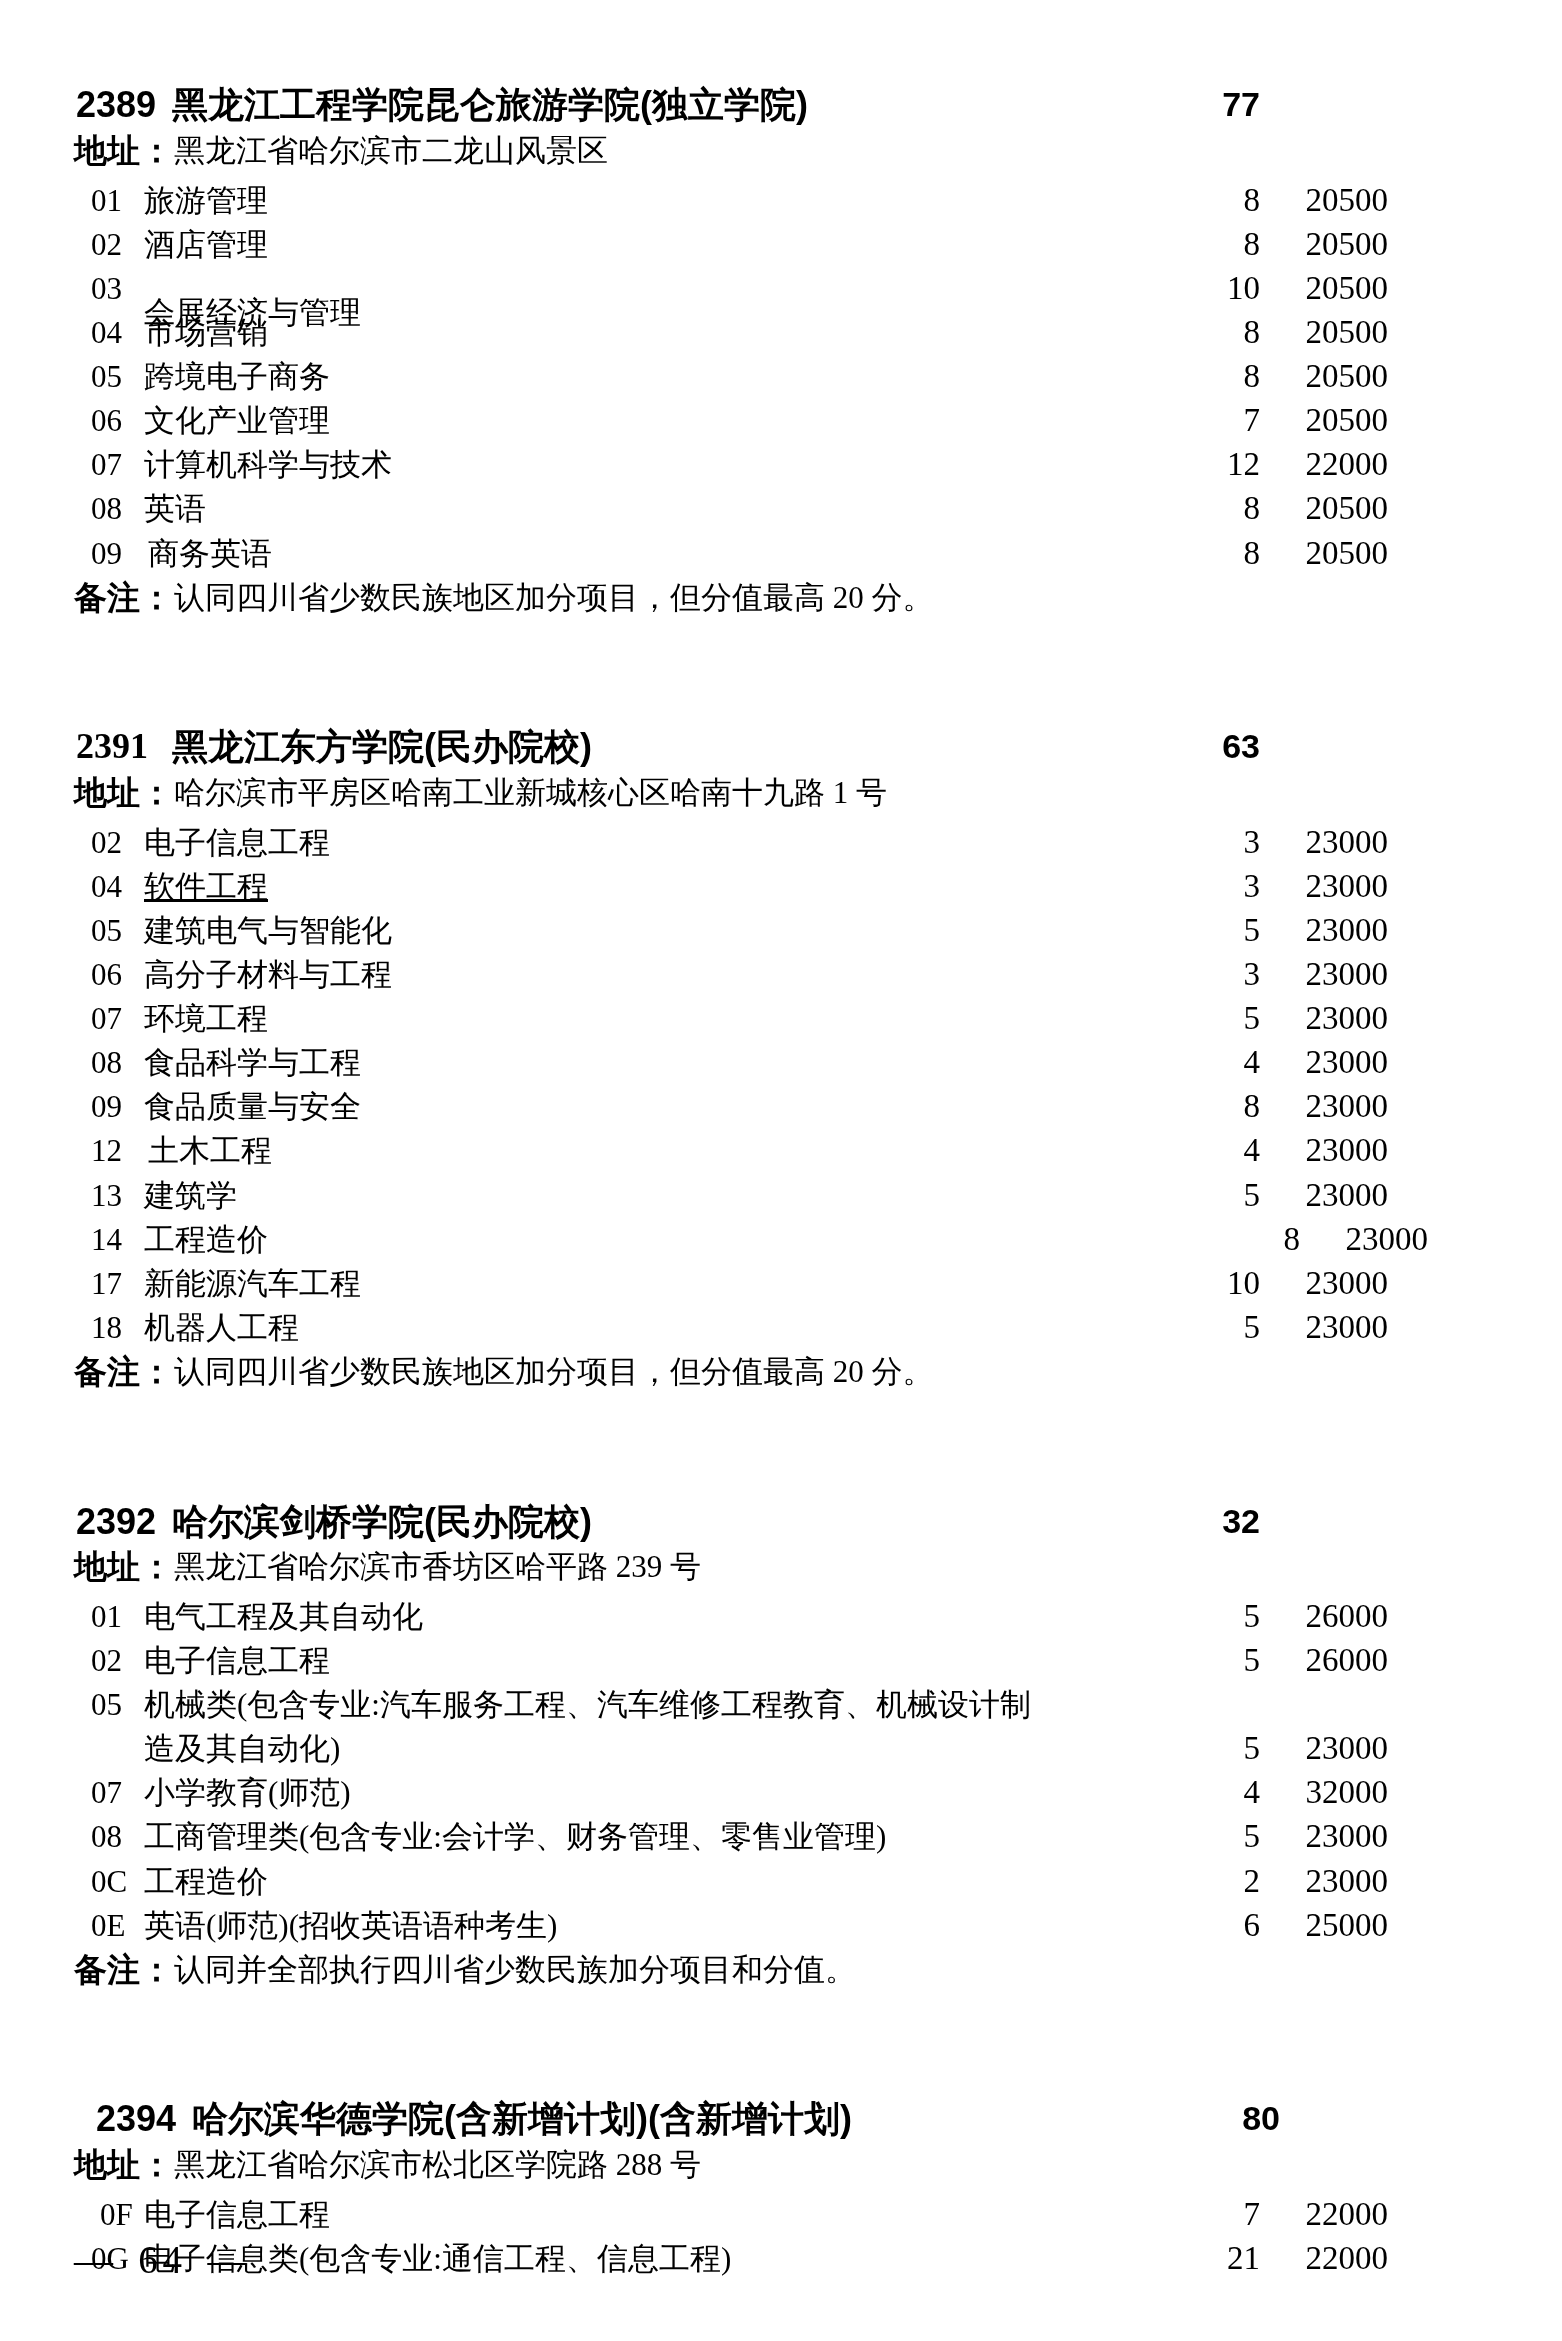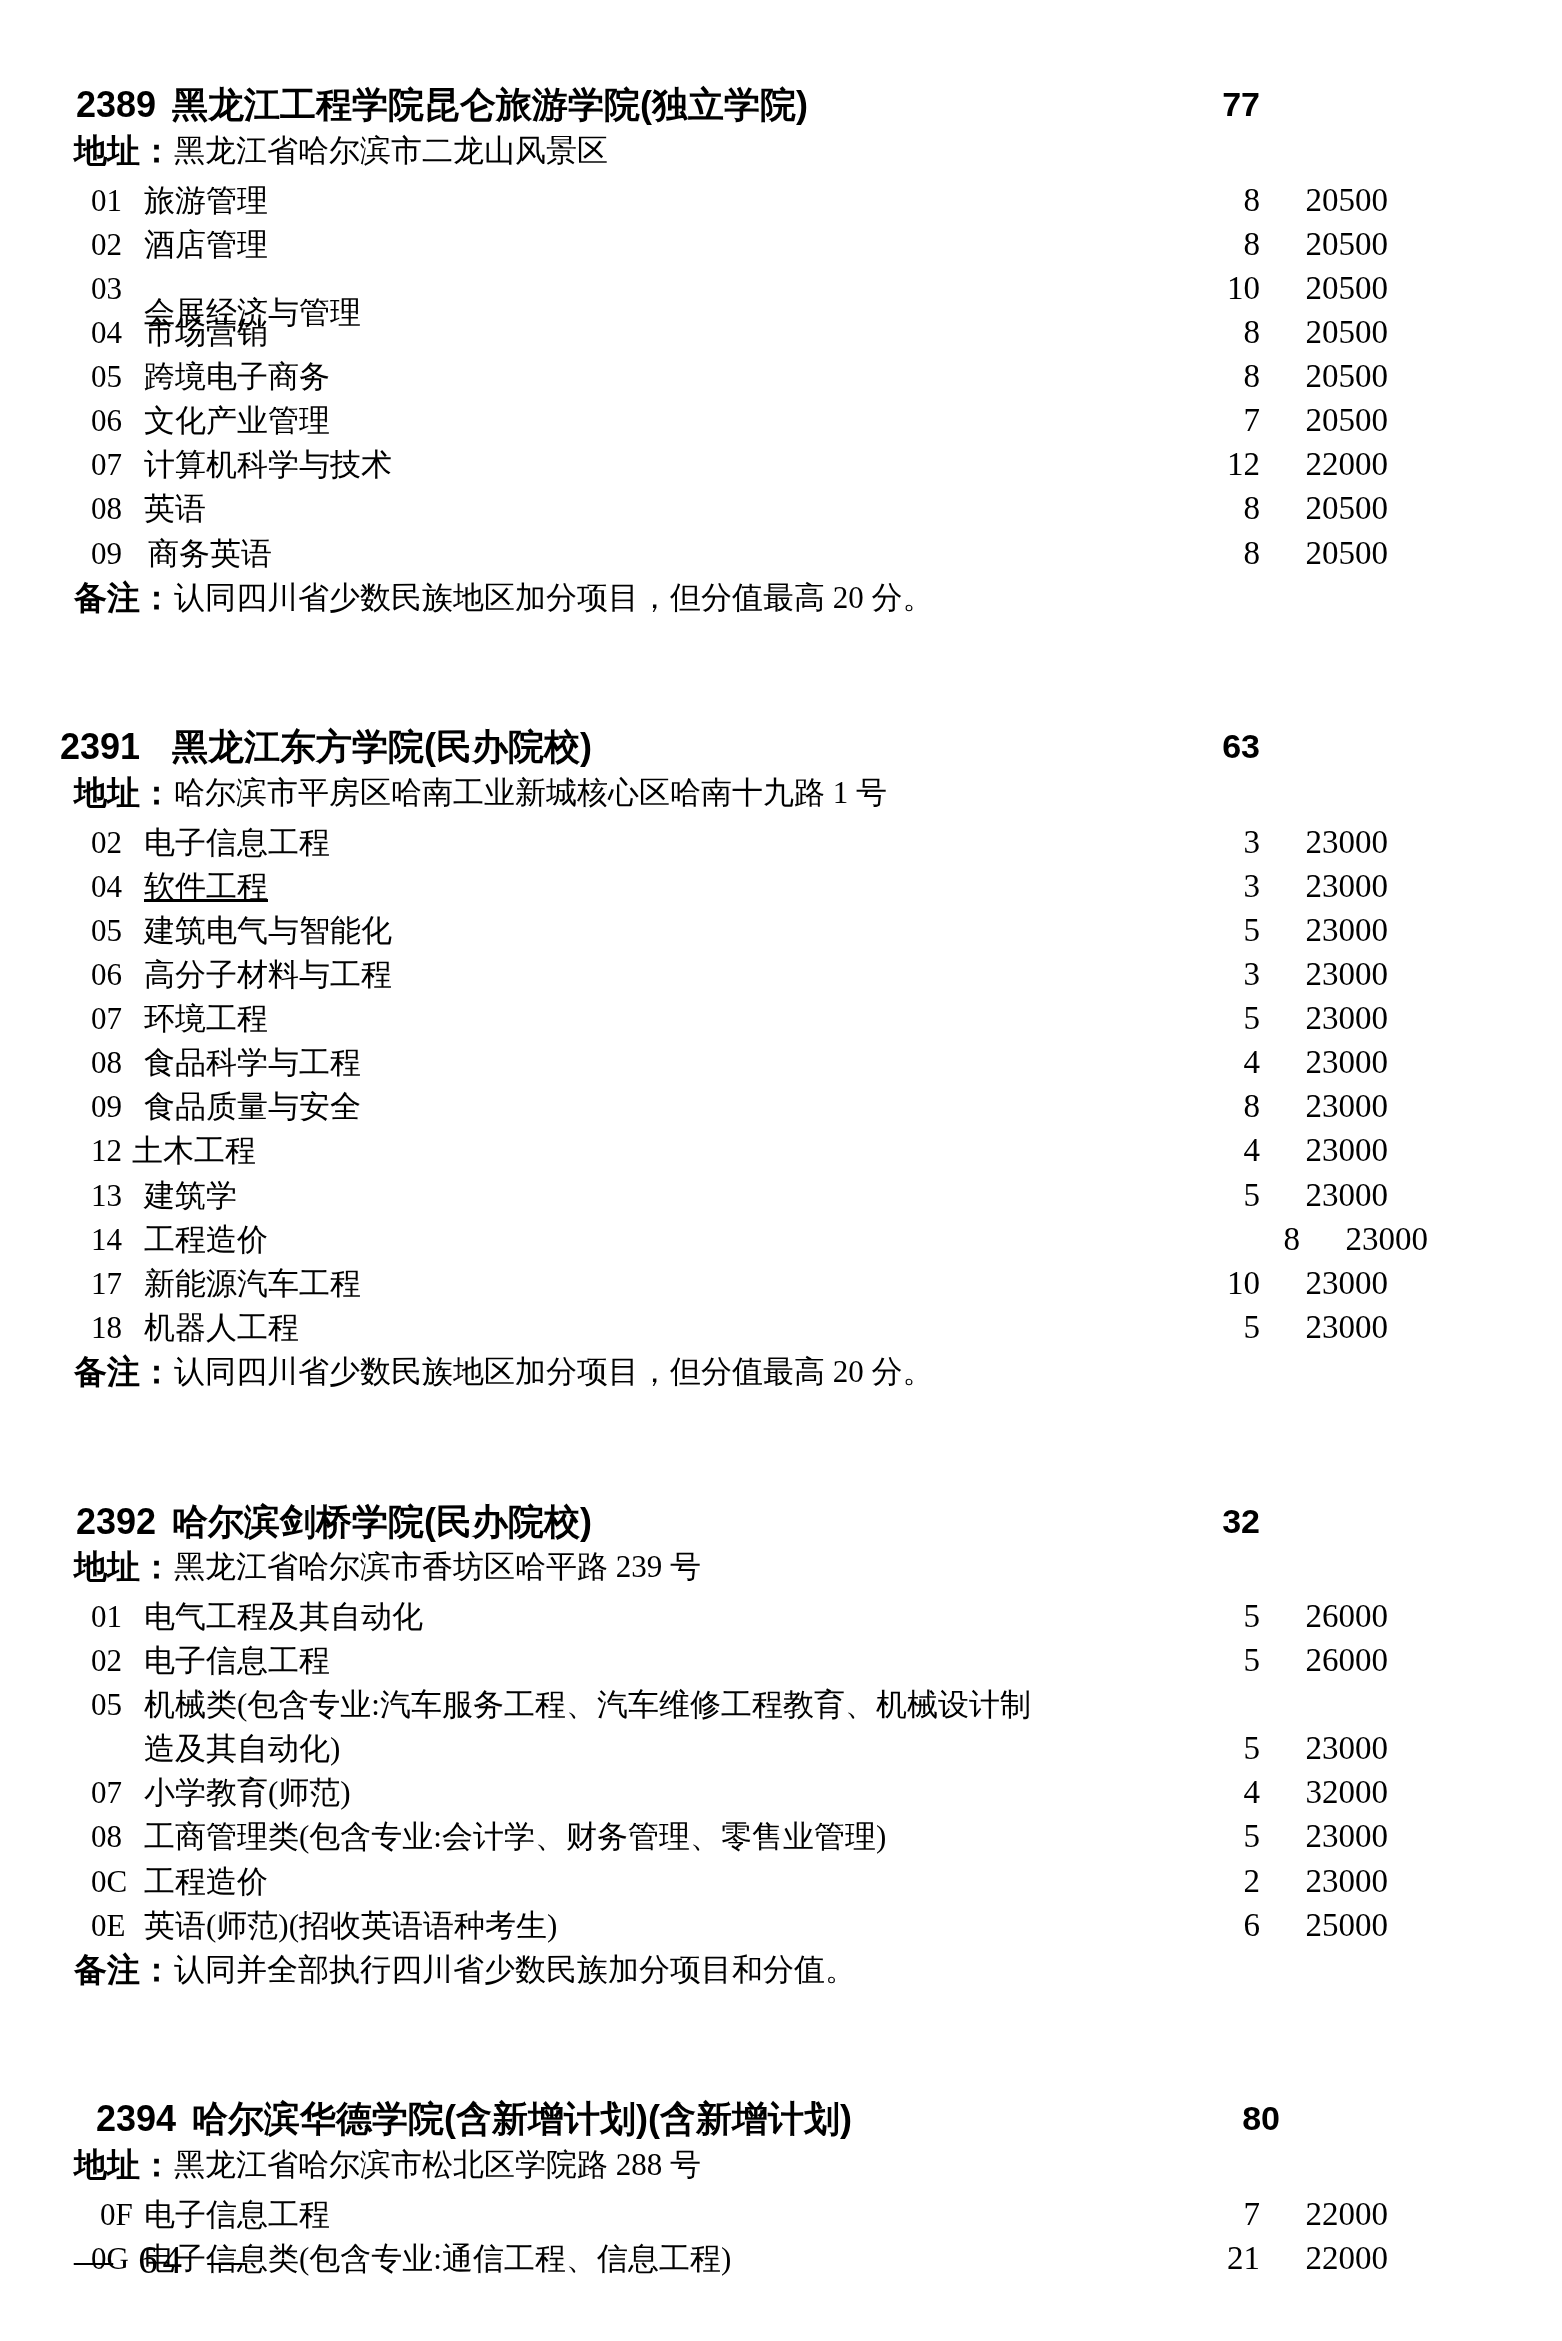--- a/index.html
+++ b/index.html
@@ -114,21 +114,21 @@
       <span class="code" style="left: 91px;">09</span>
       <span class="nm" style="left: 148px; text-align: center;">商务英语</span>
       <span class="num" style="right: 303px;">8</span>
       <span class="num" style="right: 175px;">20500</span>
     </div>
     <div class="line remark-line" style="top: 577px;">
       <span class="lbl" style="left: 74px;">备注：</span>
       <span class="txt" style="left: 174px;">认同四川省少数民族地区加分项目，但分值最高 20 分。</span>
     </div>
     <div class="line title-line" style="top: 726px;">
-      <span class="sec-code" style="left: 60px;">2391</span>
+      <span class="sec-code" style="left: 76px; font-family: Liberation Serif, serif;">2391</span>
       <span class="sec-name" style="left: 172px;">黑龙江东方学院(民办院校)</span>
       <span class="sec-total" style="right: 303px;">63</span>
     </div>
     <div class="line addr-line" style="top: 772px;">
       <span class="lbl" style="left: 74px;">地址：</span>
       <span class="val" style="left: 174px;">哈尔滨市平房区哈南工业新城核心区哈南十九路 1 号</span>
     </div>
     <div class="line row-line" style="top: 822px;">
       <span class="code" style="left: 91px;">02</span>
       <span class="nm" style="left: 144px;">电子信息工程</span>
@@ -166,21 +166,21 @@
       <span class="num" style="right: 175px;">23000</span>
     </div>
     <div class="line row-line" style="top: 1086px;">
       <span class="code" style="left: 91px;">09</span>
       <span class="nm" style="left: 144px;">食品质量与安全</span>
       <span class="num" style="right: 303px;">8</span>
       <span class="num" style="right: 175px;">23000</span>
     </div>
     <div class="line row-line" style="top: 1130px;">
       <span class="code" style="left: 91px;">12</span>
-      <span class="nm" style="left: 132px;">土木工程</span>
+      <span class="nm" style="left: 148px;">土木工程</span>
       <span class="num" style="right: 303px;">4</span>
       <span class="num" style="right: 175px;">23000</span>
     </div>
     <div class="line row-line" style="top: 1175px;">
       <span class="code" style="left: 91px;">13</span>
       <span class="nm" style="left: 144px;">建筑学</span>
       <span class="num" style="right: 303px;">5</span>
       <span class="num" style="right: 175px;">23000</span>
     </div>
     <div class="line row-line" style="top: 1219px; padding-left: 40px;">

